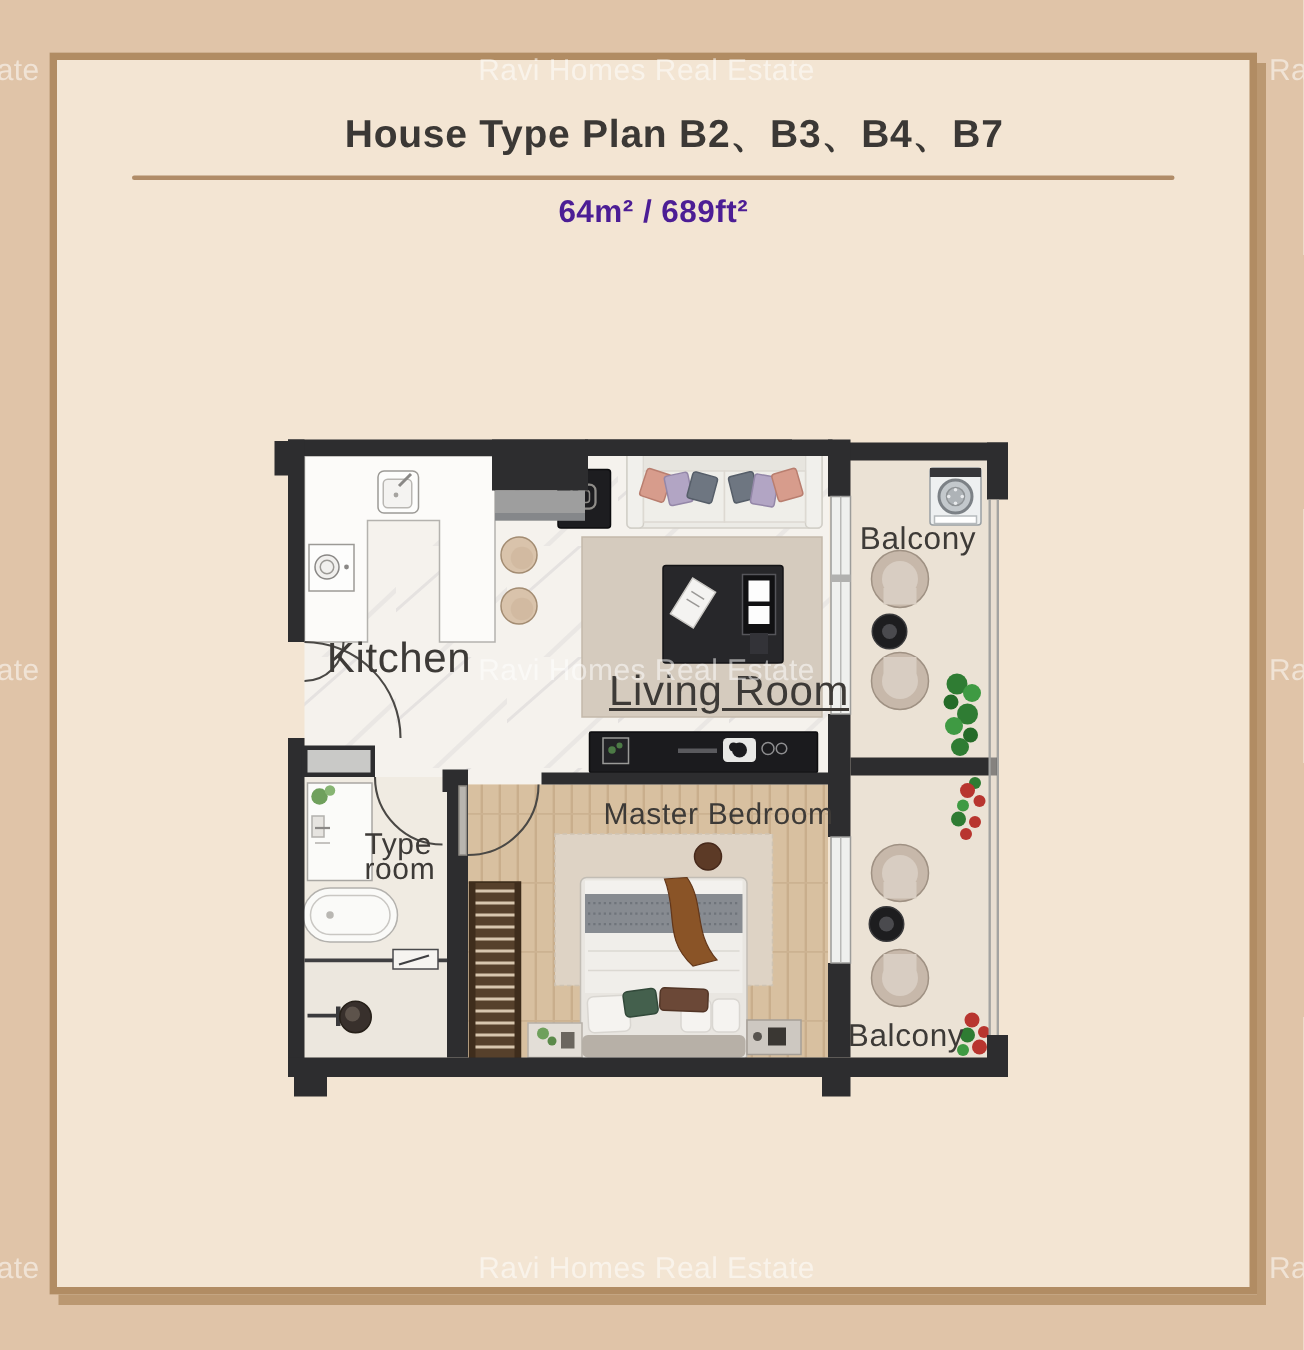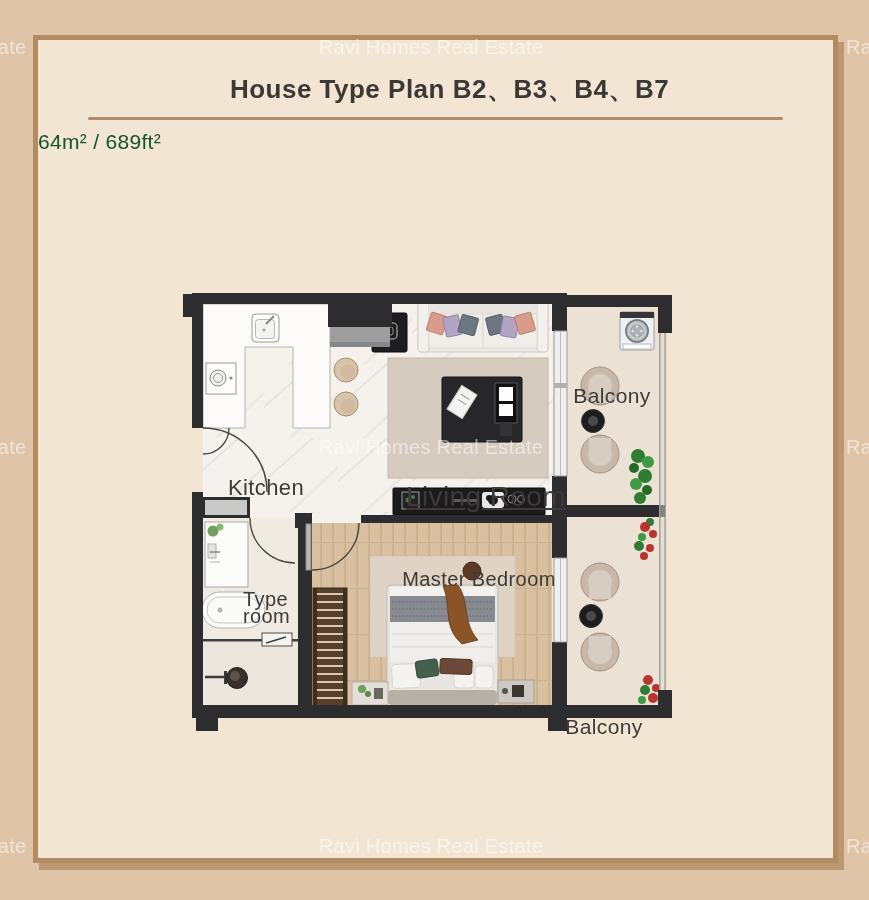--- a/index.html
+++ b/index.html
@@ -23,42 +23,41 @@
     margin:0;text-align:center;
     font-size:26px;line-height:26px;font-weight:bold;
     color:#3b3835;letter-spacing:.5px;padding-left:28px;
   }
   .title-divider{
     position:absolute;top:77px;left:50px;right:50px;
     height:3px;background:#b08c68;border-radius:2px;
   }
   .plan-area{
     position:absolute;top:90px;left:0;right:0;
-    margin:0;text-align:left;
-    font-size:21px;font-weight:normal;
-    color:#14532d;letter-spacing:.3px;
+    margin:0;text-align:center;
+    font-size:21px;font-weight:bold;
+    color:#4c1d95;letter-spacing:.3px;
   }
   .plan{
     position:absolute;left:190px;top:290px;
     width:484px;height:444px;
   }
   .wall-stub-outside{
     position:absolute;left:183px;top:294px;width:9px;height:23px;
     background:#2d2d2f;
   }
   .room-label{
     position:absolute;
     color:#3d3a37;
     letter-spacing:.4px;
     text-align:center;
     white-space:nowrap;
     z-index:4;
-    margin-top:36px;
-  }
-  .lbl-kitchen{left:16px;top:149px;width:120px;font-size:22px;}
+  }
+  .lbl-kitchen{left:16px;top:133px;width:120px;font-size:28px;}
   .lbl-living{left:216px;top:155px;width:120px;font-size:28px;text-decoration:underline;}
   .lbl-master{left:157px;top:242px;width:200px;font-size:20px;padding-left:32px;}
   .lbl-bath{left:53px;top:265px;width:80px;font-size:20px;line-height:17px;text-align:left;}
   .lbl-balcony-top{left:362px;top:58px;width:120px;font-size:21px;}
   .lbl-balcony-bottom{left:354px;top:389px;width:120px;font-size:21px;}
   .watermark-layer{position:absolute;inset:0;z-index:50;pointer-events:none;}
   .wm{
     position:absolute;
     font-size:20px;letter-spacing:.3px;
     color:rgba(255,255,255,.52);

